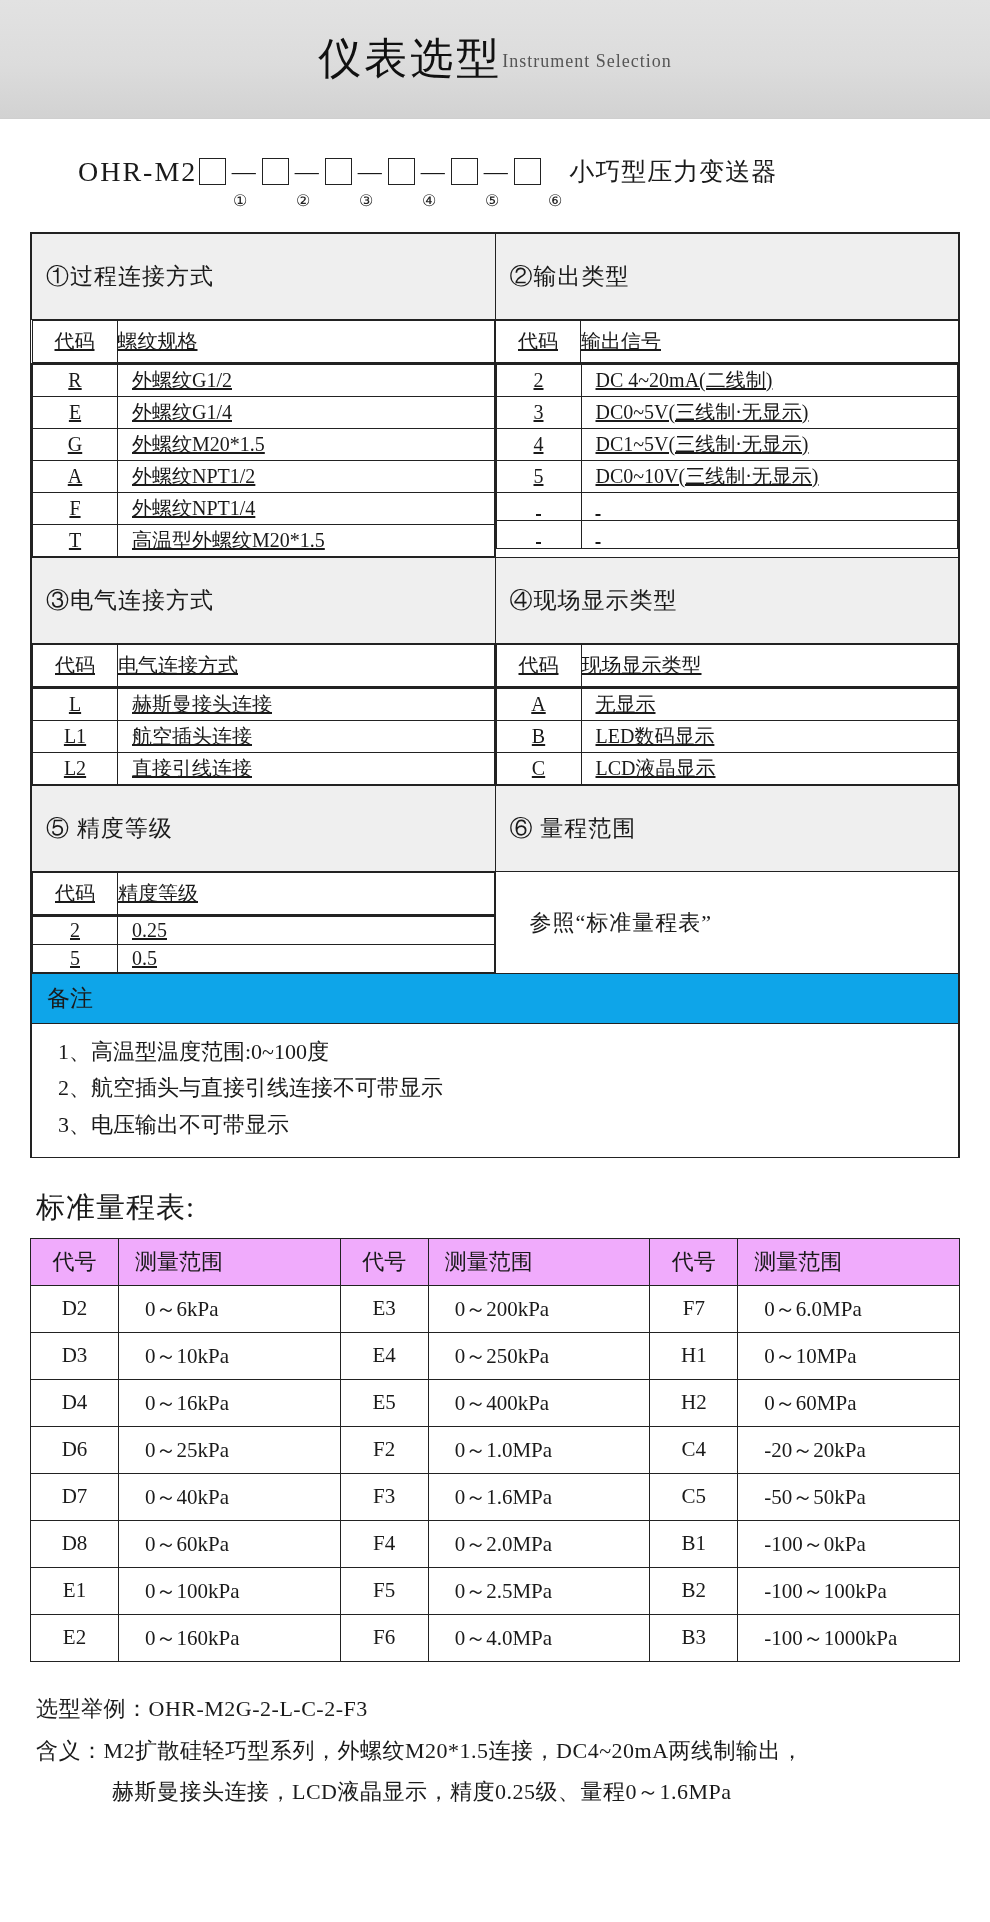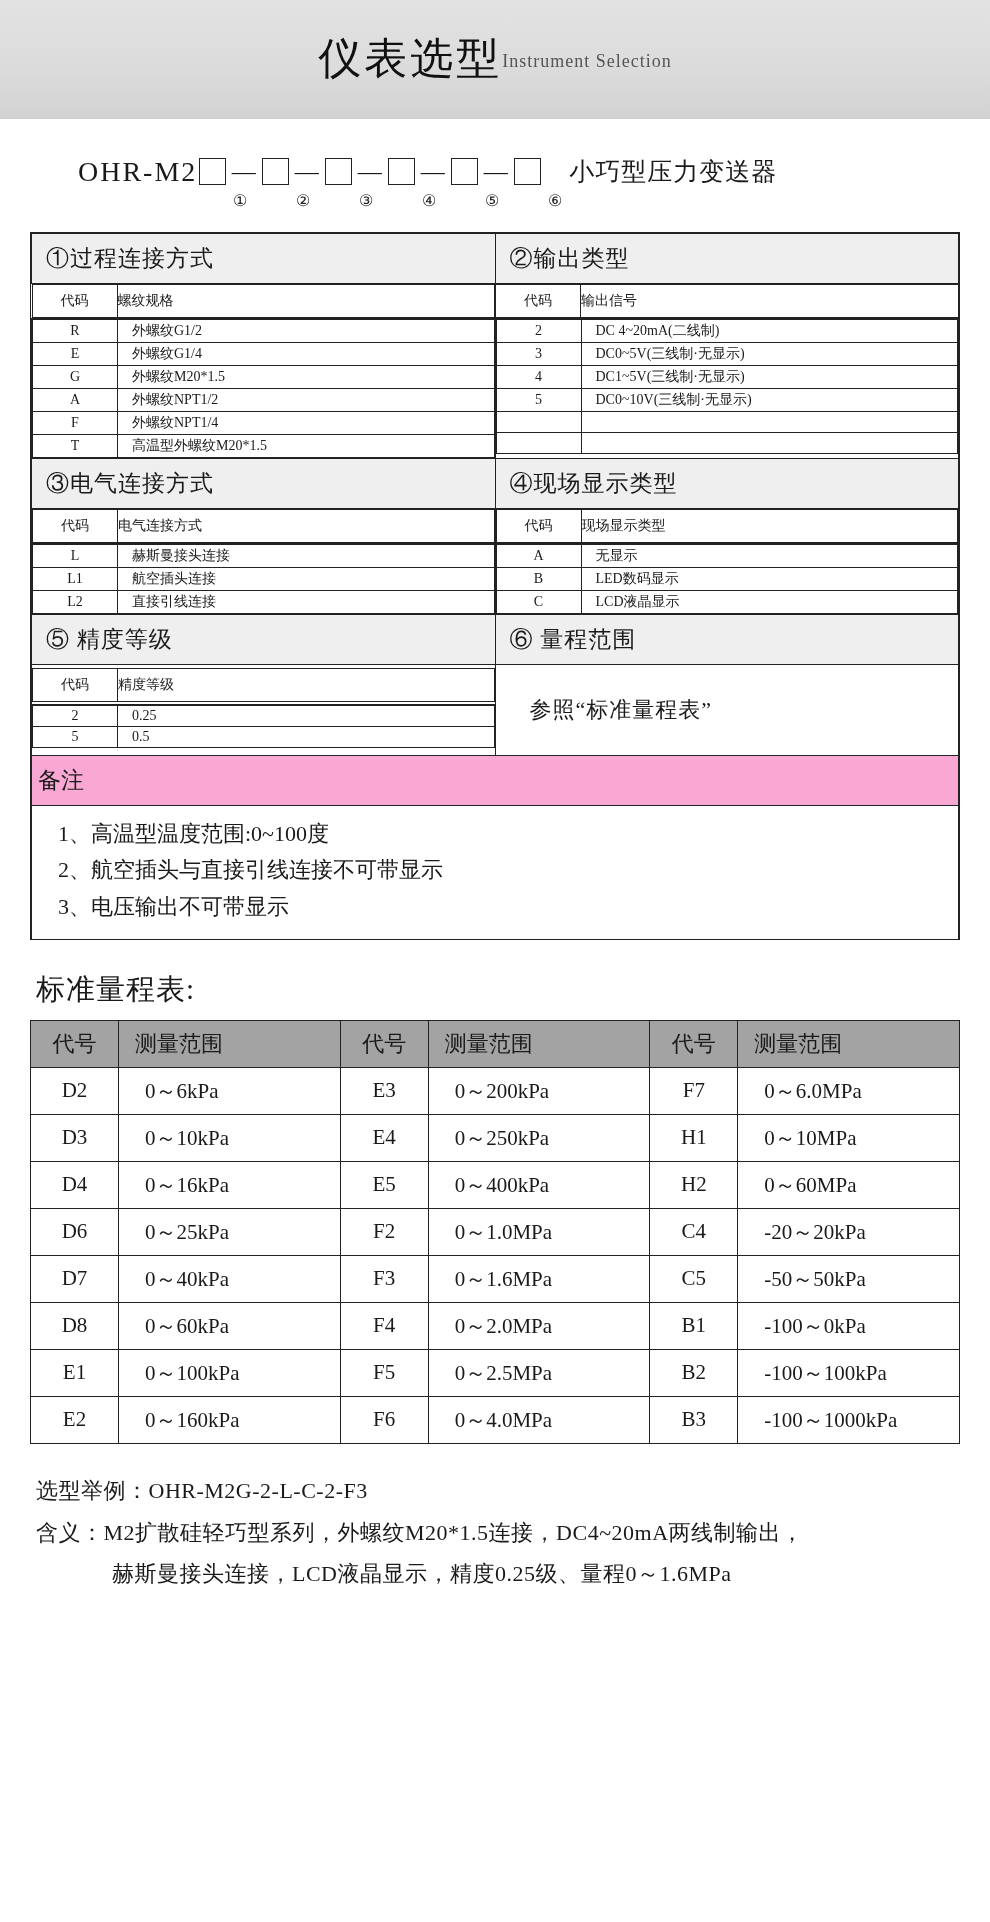--- a/index.html
+++ b/index.html
@@ -106,51 +106,52 @@
     table-layout: fixed;
   }
   table.spec td {
     border: 1px solid #222;
     vertical-align: middle;
     padding: 2px 0;
   }
   .sec-head {
     background: #efefef;
     font-size: 23px;
-    padding: 9px 14px !important;
+    padding: 27px 14px !important;
     letter-spacing: 1px;
   }
   .nb { border: none !important; }
   .inner-tbl {
     width: 100%;
     border-collapse: collapse;
     table-layout: fixed;
   }
   .inner-tbl td {
     border: none;
     padding: 5px 0;
-    font-size: 14px;
+    font-size: 20px;
+    text-decoration: underline;
   }
   .inner-tbl td.c {
     text-align: center;
     width: 84px;
   }
   .inner-tbl td.v {
     padding-left: 14px;
     border-left: 1px solid #222;
   }
   .head-row td {
     padding: 7px 0 !important;
   }
 
   
   .notes-head {
-    background: #f9a8d4;
+    background: #0ea5e9;
     font-size: 23px;
-    padding: 9px 6px !important;
+    padding: 9px 15px !important;
   }
   .notes-body {
     padding: 10px 14px 14px 14px !important;
     font-size: 22px;
     line-height: 1.65;
   }
   .notes-body div { padding-left: 12px; }
 
   
   .range-ref {
@@ -175,21 +176,21 @@
     border: 1.5px solid #222;
   }
   table.std th, table.std td {
     border: 1px solid #222;
     font-weight: normal;
     font-size: 21px;
     height: 46px;
     padding: 0;
   }
   table.std th {
-    background: #a3a3a3;
+    background: #f0abfc;
     font-size: 22px;
   }
   table.std td.code, table.std th.code {
     text-align: center;
     width: 88px;
   }
   table.std td.rng, table.std th.rng {
     padding-left: 26px;
     text-align: left;
   }

